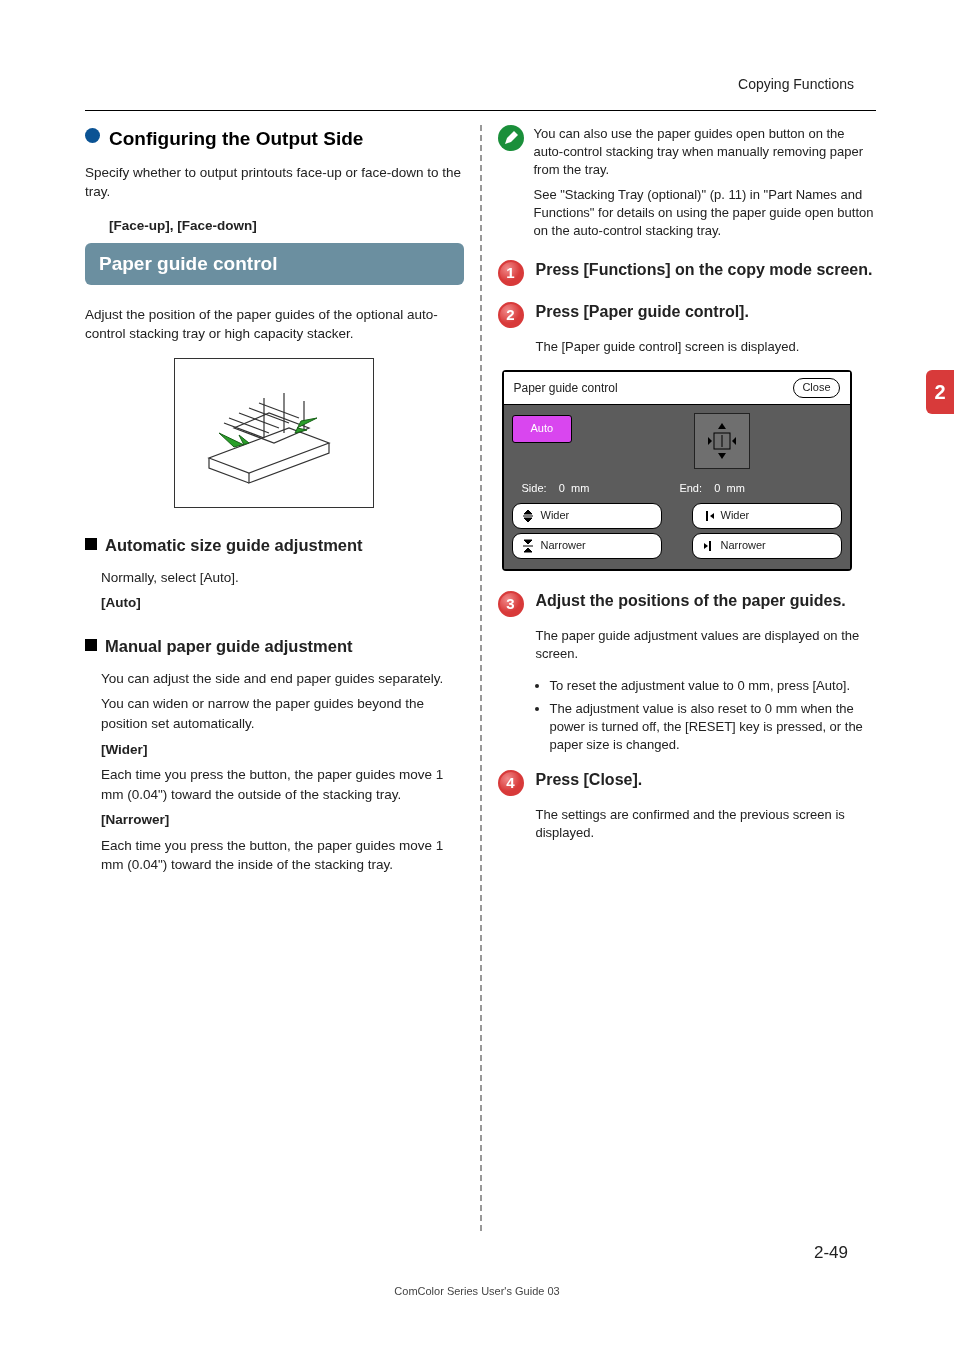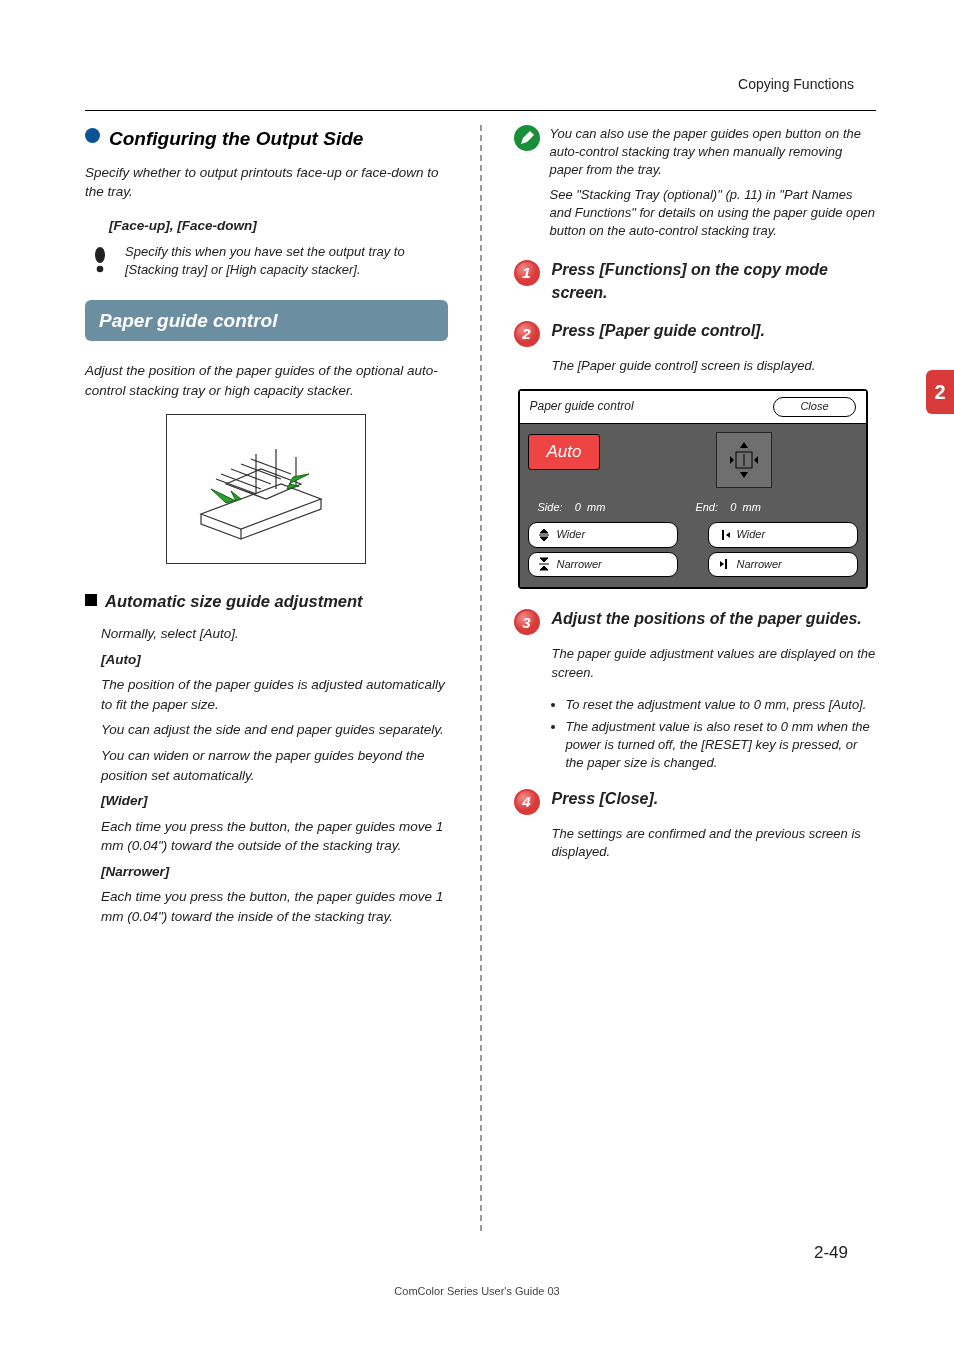--- a/index.html
+++ b/index.html
@@ -46,22 +46,21 @@
     border-top-left-radius: 6px;
     border-bottom-left-radius: 6px;
   }
   .columns {
     position: absolute;
     top: 125px;
     left: 85px;
     right: 78px;
     bottom: 120px;
     display: flex;
-    gap: 32px;
-    font-style: italic;
+    gap: 16px;
   }
   .col { flex: 1; font-size: 13.5px; line-height: 1.45; }
   .divider {
     width: 0;
     border-left: 2px dashed #999;
   }
   .h-bullet {
     display: flex;
     align-items: flex-start;
     gap: 9px;
@@ -135,25 +134,25 @@
     border-radius: 4px;
   }
   .screen-head {
     display:flex; justify-content:space-between; align-items:center;
     padding: 6px 10px;
     border-bottom: 1px solid #000;
     background:#fff;
   }
   .close-btn {
     border:1px solid #000; border-radius:11px;
-    padding: 1px 26px; font-size:11px; background:#fff;
+    padding: 1px 8px; font-size:11px; background:#fff;
   }
   .screen-body { background:#5c5c5c; padding:10px 8px 10px; }
   .auto-btn {
-    background:#ef4444; color:#fff; font-size:17px;
+    background:#d946ef; color:#fff; font-size:11px;
     padding:5px 18px; border:1px solid #000; border-radius:3px;
     display:inline-block;
   }
   .center-icon {
     width: 56px; height: 56px; background:#6f6f6f;
     border:1px solid #222; margin: -2px auto 6px;
     display:flex; align-items:center; justify-content:center;
   }
   .readout {
     display:flex; color:#fff; font-size:11px; gap:50px;
@@ -189,29 +188,20 @@
   <div class="columns">
 
     <div class="col">
       <div class="h-bullet">
         <div class="dot"></div>
         <div class="txt">Configuring the Output Side</div>
       </div>
       <p class="para">Specify whether to output printouts face-up or face-down to the tray.</p>
       <p class="opt-label">[Face-up], [Face-down]</p>
 
-      <div class="note-row">
-        <div class="note-icon">
-          <svg viewBox="0 0 30 30" width="30" height="30">
-            <ellipse cx="15" cy="12" rx="5" ry="8" fill="#222"></ellipse>
-            <circle cx="15" cy="26" r="3.3" fill="#222"></circle>
-          </svg>
-        </div>
-        <div class="note-body">Specify this when you have set the output tray to [Stacking tray] or [High capacity stacker].</div>
-      </div>
 
       <div class="banner">Paper guide control</div>
       <p class="para">Adjust the position of the paper guides of the optional auto-control stacking tray or high capacity stacker.</p>
 
       <div class="diagram">
         <div class="diagram-box">
           <svg width="170" height="120" viewBox="0 0 170 120">
             <g stroke="#333" fill="none" stroke-width="1.2">
               <path d="M20 85 L60 100 L140 70 L100 55 Z"></path>
               <path d="M60 100 L60 110 L140 80 L140 70"></path>
@@ -226,23 +216,26 @@
         </div>
       </div>
 
       <div class="sub-h">
         <div class="sq"></div>
         <div>Automatic size guide adjustment</div>
       </div>
       <div class="indent">
         <p>Normally, select [Auto].</p>
         <p style="font-weight:bold;">[Auto]</p>
-        <p>The position of the paper guides is adjusted automatically to fit the paper size.</p>
-      </div>
-
+      </div>
+
+      <div class="sub-h" style="margin-top:22px;">
+        <div class="sq"></div>
+        <div>Manual paper guide adjustment</div>
+      </div>
       <div class="indent">
         <p>You can adjust the side and end paper guides separately.</p>
         <p>You can widen or narrow the paper guides beyond the position set automatically.</p>
         <p style="font-weight:bold;">[Wider]</p>
         <p>Each time you press the button, the paper guides move 1 mm (0.04") toward the outside of the stacking tray.</p>
         <p style="font-weight:bold;">[Narrower]</p>
         <p>Each time you press the button, the paper guides move 1 mm (0.04") toward the inside of the stacking tray.</p>
       </div>
     </div>
 

